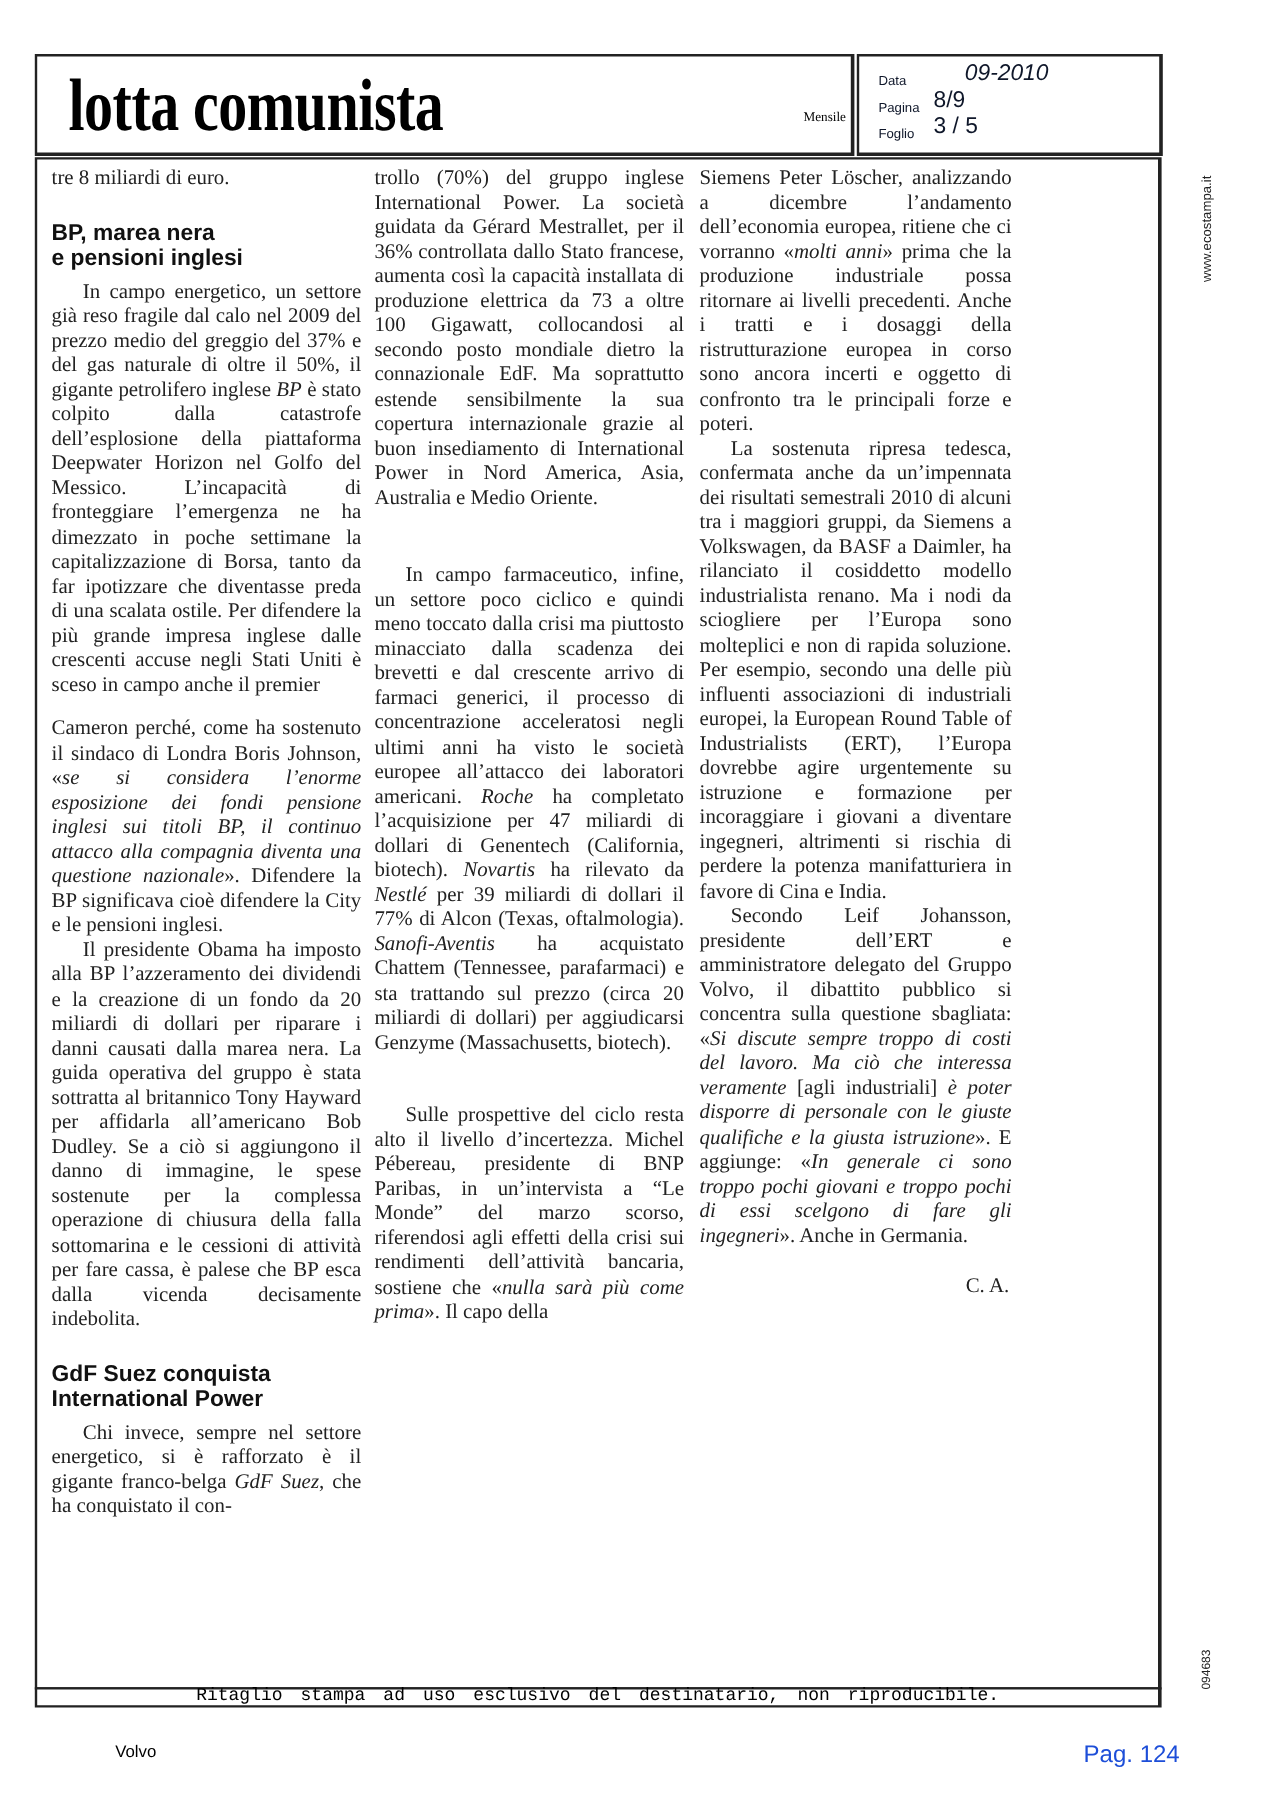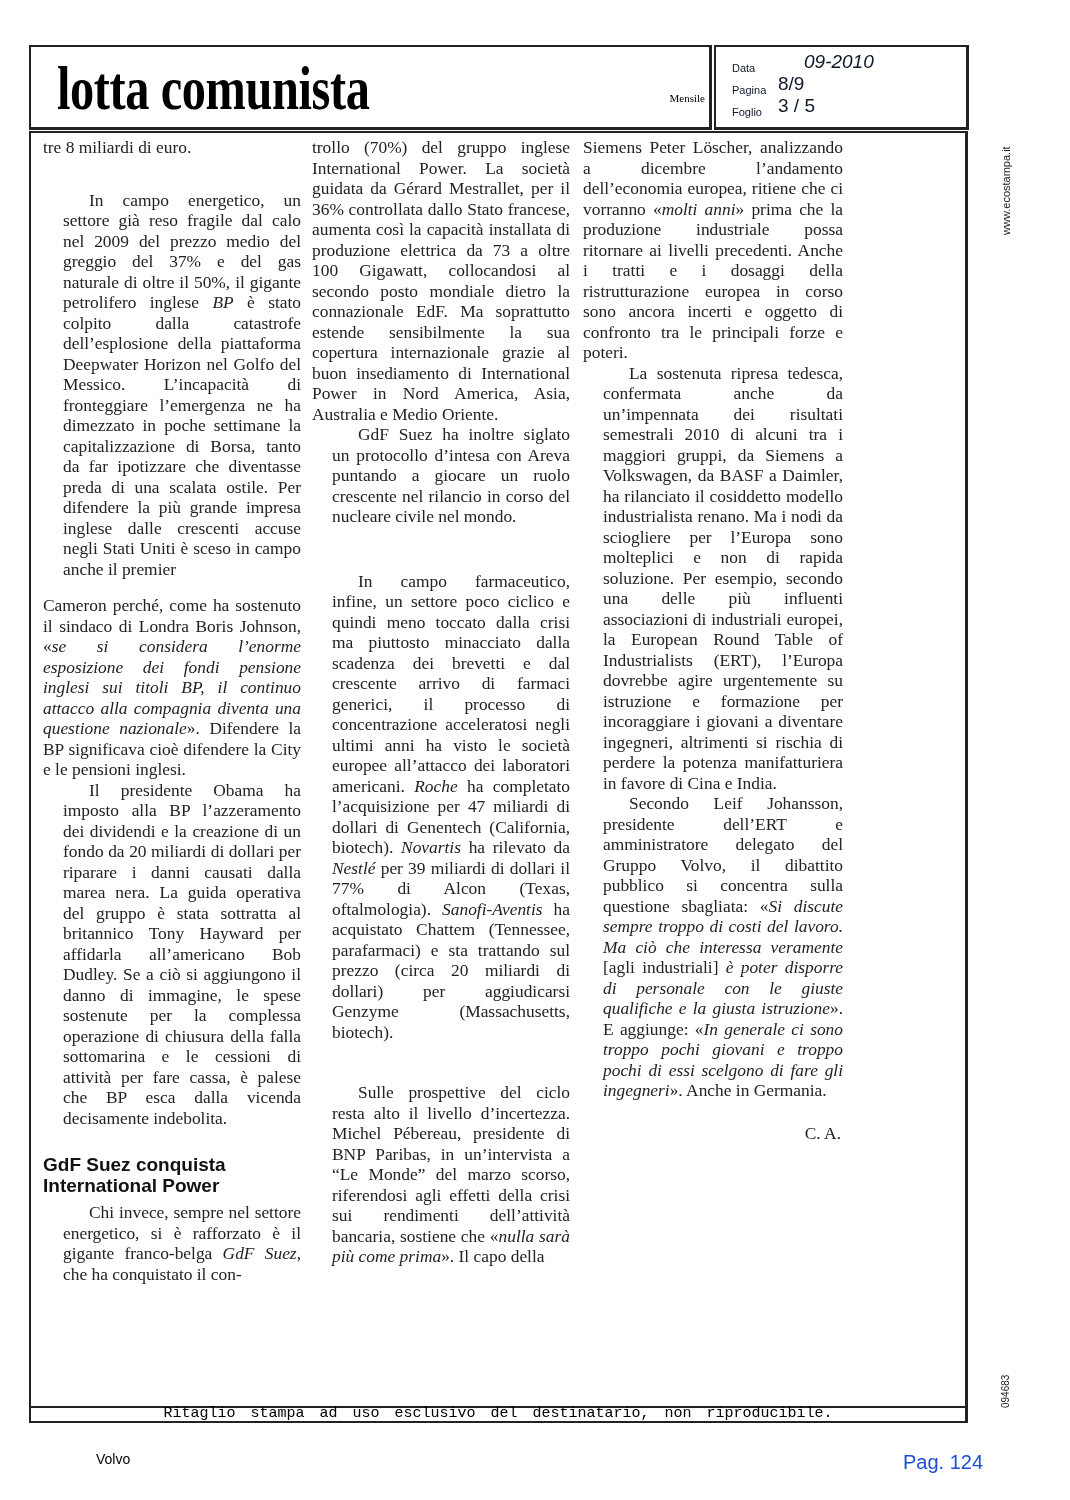--- a/index.html
+++ b/index.html
@@ -19,21 +19,21 @@
   .row-pag .info-value { left: 46px; }
   .row-fog { top: 55px; }
   .row-fog .info-value { left: 46px; }
 
   .body-box { position: absolute; left: 29px; top: 131px; width: 934px; height: 1273px; border: 2px solid #222; border-right-width: 3px; }
   .col { position: absolute; top: 4px; width: 258px; font-size: 17.4px; line-height: 20.5px; color: #222; }
   .col1 { left: 12px; }
   .col2 { left: 281px; }
   .col3 { left: 552px; width: 260px; }
   .col p { margin: 0; text-align: justify; text-align-last: auto; hyphens: manual; }
-  .col p.ind { text-indent: 26px; margin-left: 20px; }
+  .col p.ind { text-indent: 26px; }
   .col p.cont { text-indent: 0; }
   .col p.last { text-align-last: left; }
   .col h2 { font-family: "Liberation Sans", sans-serif; font-weight: bold; font-size: 19px; line-height: 21px; color: #111; margin: 0; }
   .col i { font-style: italic; }
   .sign { text-align: right !important; padding-right: 2px; }
 
   .footer-strip { position: absolute; left: 29px; top: 1406px; width: 934px; height: 14px; border: 2px solid #222; border-top-width: 1px; border-right-width: 3px; font-family: "Liberation Mono", monospace; font-size: 15px; line-height: 14px; text-align: center; color: #000; word-spacing: 6px; }
 
   .side-url { position: absolute; left: 1000px; top: 145px; width: 14px; height: 90px; }
   .side-url span { position: absolute; left: 0; top: 0; transform-origin: left top; transform: translate(0, 90px) rotate(-90deg); font-family: "Liberation Sans", sans-serif; font-size: 11px; white-space: nowrap; color: #222; }
@@ -63,33 +63,33 @@
   <div class="info-row row-fog">
     <span class="info-label">Foglio</span>
     <span class="info-value">3 / 5</span>
   </div>
 </div>
 
 <div class="body-box">
   <div class="col col1">
       <p class="cont last">tre 8 miliardi di euro.</p>
       <div style="height: 26px;"></div>
+      <h2>BP, marea nera<br>e pensioni inglesi</h2>
       <div style="height: 6px;"></div>
       <p class="ind">In campo energetico, un settore già reso fragile dal calo nel 2009 del prezzo medio del greggio del 37% e del gas naturale di oltre il 50%, il gigante petrolifero inglese <i>BP</i> è stato colpito dalla catastrofe dell’esplosione della piattaforma Deepwater Horizon nel Golfo del Messico. L’incapacità di fronteggiare l’emergenza ne ha dimezzato in poche settimane la capitalizzazione di Borsa, tanto da far ipotizzare che diventasse preda di una scalata ostile. Per difendere la più grande impresa inglese dalle crescenti accuse negli Stati Uniti è sceso in campo anche il premier</p>
       <div style="height: 16px;"></div>
       <p class="cont last">Cameron perché, come ha sostenuto il sindaco di Londra Boris Johnson, «<i>se si considera l’enorme esposizione dei fondi pensione inglesi sui titoli BP, il continuo attacco alla compagnia diventa una questione nazionale</i>». Difendere la BP significava cioè difendere la City e le pensioni inglesi.</p>
       <p class="ind last">Il presidente Obama ha imposto alla BP l’azzeramento dei dividendi e la creazione di un fondo da 20 miliardi di dollari per riparare i danni causati dalla marea nera. La guida operativa del gruppo è stata sottratta al britannico Tony Hayward per affidarla all’americano Bob Dudley. Se a ciò si aggiungono il danno di immagine, le spese sostenute per la complessa operazione di chiusura della falla sottomarina e le cessioni di attività per fare cassa, è palese che BP esca dalla vicenda decisamente indebolita.</p>
       <div style="height: 26px;"></div>
       <h2>GdF Suez conquista<br>International Power</h2>
       <div style="height: 6px;"></div>
       <p class="ind">Chi invece, sempre nel settore energetico, si è rafforzato è il gigante franco-belga <i>GdF Suez</i>, che ha conquistato il con-</p>
     </div>
   <div class="col col2">
       <p class="cont last">trollo (70%) del gruppo inglese International Power. La società guidata da Gérard Mestrallet, per il 36% controllata dallo Stato francese, aumenta così la capacità installata di produzione elettrica da 73 a oltre 100 Gigawatt, collocandosi al secondo posto mondiale dietro la connazionale EdF. Ma soprattutto estende sensibilmente la sua copertura internazionale grazie al buon insediamento di International Power in Nord America, Asia, Australia e Medio Oriente.</p>
-      <p class="ind last">GdF Suez ha inoltre siglato un protocollo d’intesa con Areva puntando a giocare un ruolo crescente nel rilancio in corso del nucleare civile nel mondo.</p>
       <div style="height: 38px;"></div>
       <div style="height: 6px;"></div>
       <p class="ind last">In campo farmaceutico, infine, un settore poco ciclico e quindi meno toccato dalla crisi ma piuttosto minacciato dalla scadenza dei brevetti e dal crescente arrivo di farmaci generici, il processo di concentrazione acceleratosi negli ultimi anni ha visto le società europee all’attacco dei laboratori americani. <i>Roche</i> ha completato l’acquisizione per 47 miliardi di dollari di Genentech (California, biotech). <i>Novartis</i> ha rilevato da <i>Nestlé</i> per 39 miliardi di dollari il 77% di Alcon (Texas, oftalmologia). <i>Sanofi-Aventis</i> ha acquistato Chattem (Tennessee, parafarmaci) e sta trattando sul prezzo (circa 20 miliardi di dollari) per aggiudicarsi Genzyme (Massachusetts, biotech).</p>
       <div style="height: 34px;"></div>
       <div style="height: 6px;"></div>
       <p class="ind">Sulle prospettive del ciclo resta alto il livello d’incertezza. Michel Pébereau, presidente di BNP Paribas, in un’intervista a “Le Monde” del marzo scorso, riferendosi agli effetti della crisi sui rendimenti dell’attività bancaria, sostiene che «<i>nulla sarà più come prima</i>». Il capo della</p>
     </div>
   <div class="col col3">
       <p class="cont last">Siemens Peter Löscher, analizzando a dicembre l’andamento dell’economia europea, ritiene che ci vorranno «<i>molti anni</i>» prima che la produzione industriale possa ritornare ai livelli precedenti. Anche i tratti e i dosaggi della ristrutturazione europea in corso sono ancora incerti e oggetto di confronto tra le principali forze e poteri.</p>
       <p class="ind last">La sostenuta ripresa tedesca, confermata anche da un’impennata dei risultati semestrali 2010 di alcuni tra i maggiori gruppi, da Siemens a Volkswagen, da BASF a Daimler, ha rilanciato il cosiddetto modello industrialista renano. Ma i nodi da sciogliere per l’Europa sono molteplici e non di rapida soluzione. Per esempio, secondo una delle più influenti associazioni di industriali europei, la European Round Table of Industrialists (ERT), l’Europa dovrebbe agire urgentemente su istruzione e formazione per incoraggiare i giovani a diventare ingegneri, altrimenti si rischia di perdere la potenza manifatturiera in favore di Cina e India.</p>

